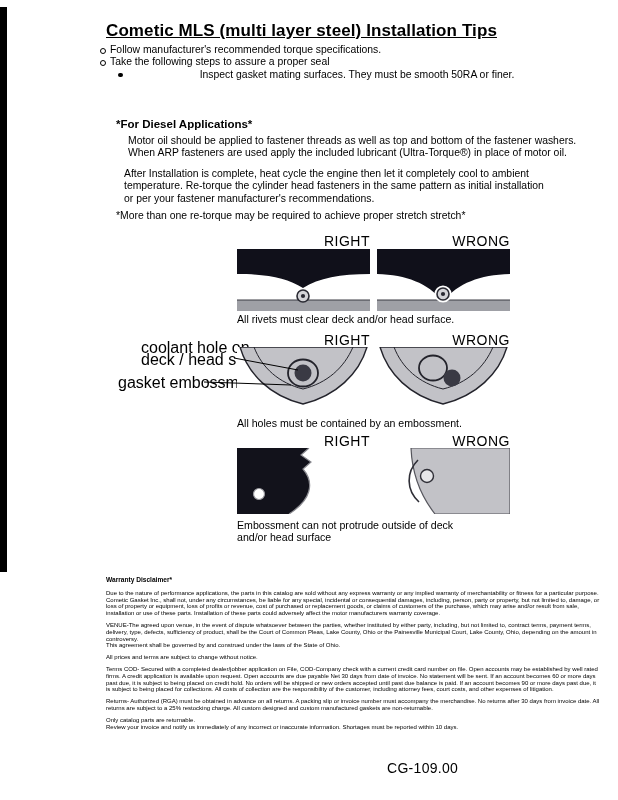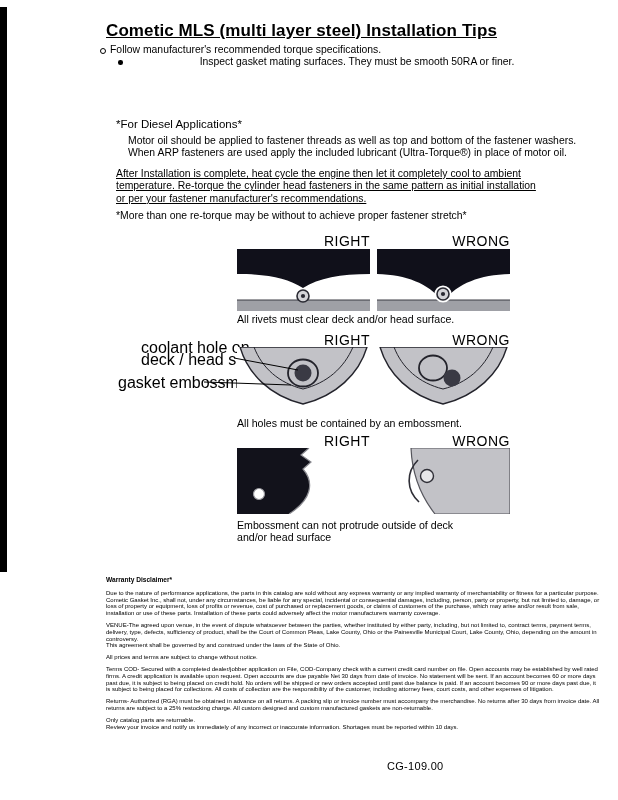--- a/index.html
+++ b/index.html
@@ -5,56 +5,57 @@
   html,body{margin:0;padding:0;}
   body{width:618px;height:800px;background:#ffffff;color:#000;font-family:"Liberation Sans",sans-serif;}
   .page{position:relative;width:618px;height:800px;background:#fff;overflow:hidden;}
   .left-bar{position:absolute;left:0;top:7px;width:7px;height:565px;background:#000;}
   .title{position:absolute;left:106px;top:21px;font-size:17px;font-weight:700;text-decoration:underline;letter-spacing:.1px;}
   .bullets{position:absolute;left:99px;top:44px;width:488px;font-size:10.4px;line-height:12.4px;}
   .bullet{position:relative;padding-left:11px;}
   .bullet::before{content:"";position:absolute;left:1px;top:3.5px;width:4px;height:4px;border:1px solid #000;border-radius:50%;}
   .sub{position:relative;padding-left:28px;text-align:center;}
   .sub::before{content:"";position:absolute;left:19px;top:4px;width:4.5px;height:4.5px;background:#000;border-radius:50%;}
-  .diesel-head{position:absolute;left:116px;top:118px;font-size:11.5px;font-weight:400;}
+  .diesel-head{position:absolute;left:116px;top:118px;font-size:11.5px;font-weight:700;}
   .body-text{font-size:10.4px;line-height:12.4px;white-space:pre-line;}
   .diesel-p1{position:absolute;left:116px;top:135px;margin-left:12px;}
-  .diesel-p2{position:absolute;left:116px;top:168px;text-decoration:underline;}
+  .diesel-p2{position:absolute;left:124px;top:168px;}
   .retorque-note{position:absolute;left:116px;top:210px;font-size:10.4px;}
   .col-head{position:absolute;width:133px;text-align:right;font-size:14px;letter-spacing:.5px;}
   .panel{position:absolute;width:133px;line-height:0;}
   .cap{position:absolute;left:237px;font-size:10.6px;line-height:12.2px;white-space:pre-line;}
   .callout{position:absolute;font-size:16px;line-height:11.5px;white-space:pre-line;}
   .connectors{position:absolute;left:195px;top:344px;pointer-events:none;}
   .warranty{position:absolute;left:106px;top:577px;width:494px;font-size:6px;line-height:6.8px;}
   .warranty-head{font-weight:700;font-size:6.6px;margin:0 0 6px 0;}
   .warranty p{margin:0 0 5px 0;white-space:pre-line;}
-  .doc-number{position:absolute;left:387px;top:760px;font-size:11px;letter-spacing:.3px;}
+  .doc-number{position:absolute;left:387px;top:760px;font-size:14px;letter-spacing:.3px;}
 </style>
 </head>
 <body>
 
 <div class="page">
 
   <div class="left-bar"></div>
 
   <div class="title">Cometic MLS (multi layer steel) Installation Tips</div>
 
   <div class="bullets">
     <div class="bullet">Follow manufacturer's recommended torque specifications.</div>
+    <div class="bullet">Take the following steps to assure a proper seal</div>
     <div class="sub">Inspect gasket mating surfaces.  They must be smooth 50RA or finer.</div>
   </div>
 
   <div class="diesel-head">*For Diesel Applications*</div>
   <div class="body-text diesel-p1">Motor oil should be applied to fastener threads as well as top and bottom of the fastener washers.
 When ARP fasteners are used apply the included lubricant (Ultra-Torque®) in place of motor oil.</div>
   <div class="body-text diesel-p2">After Installation is complete, heat cycle the engine then let it completely cool to ambient
 temperature. Re-torque the cylinder head fasteners in the same pattern as initial installation
 or per your fastener manufacturer's recommendations.</div>
-  <div class="retorque-note">*More than one re-torque may be without to achieve proper fastener stretch*</div>
+  <div class="retorque-note">*More than one re-torque may be required to achieve proper stretch stretch*</div>
 
   <div class="col-head" style="left:237px;top:233px;">RIGHT</div>
   <div class="col-head" style="left:377px;top:233px;">WRONG</div>
 
   <div class="panel" style="left:237px;top:249px;">
     <svg width="133" height="62" viewBox="0 0 133 62">
       <rect width="133" height="62" fill="#ffffff"></rect>
       <rect y="51" width="133" height="11" fill="#9fa0a6"></rect>
       <line x1="0" y1="51" x2="133" y2="51" stroke="#3a3a42" stroke-width="1"></line>
       <path d="M0,0 H133 V25 C103,25 82,29 66,39 C50,29 30,25 0,25 Z" fill="#10101a"></path>

